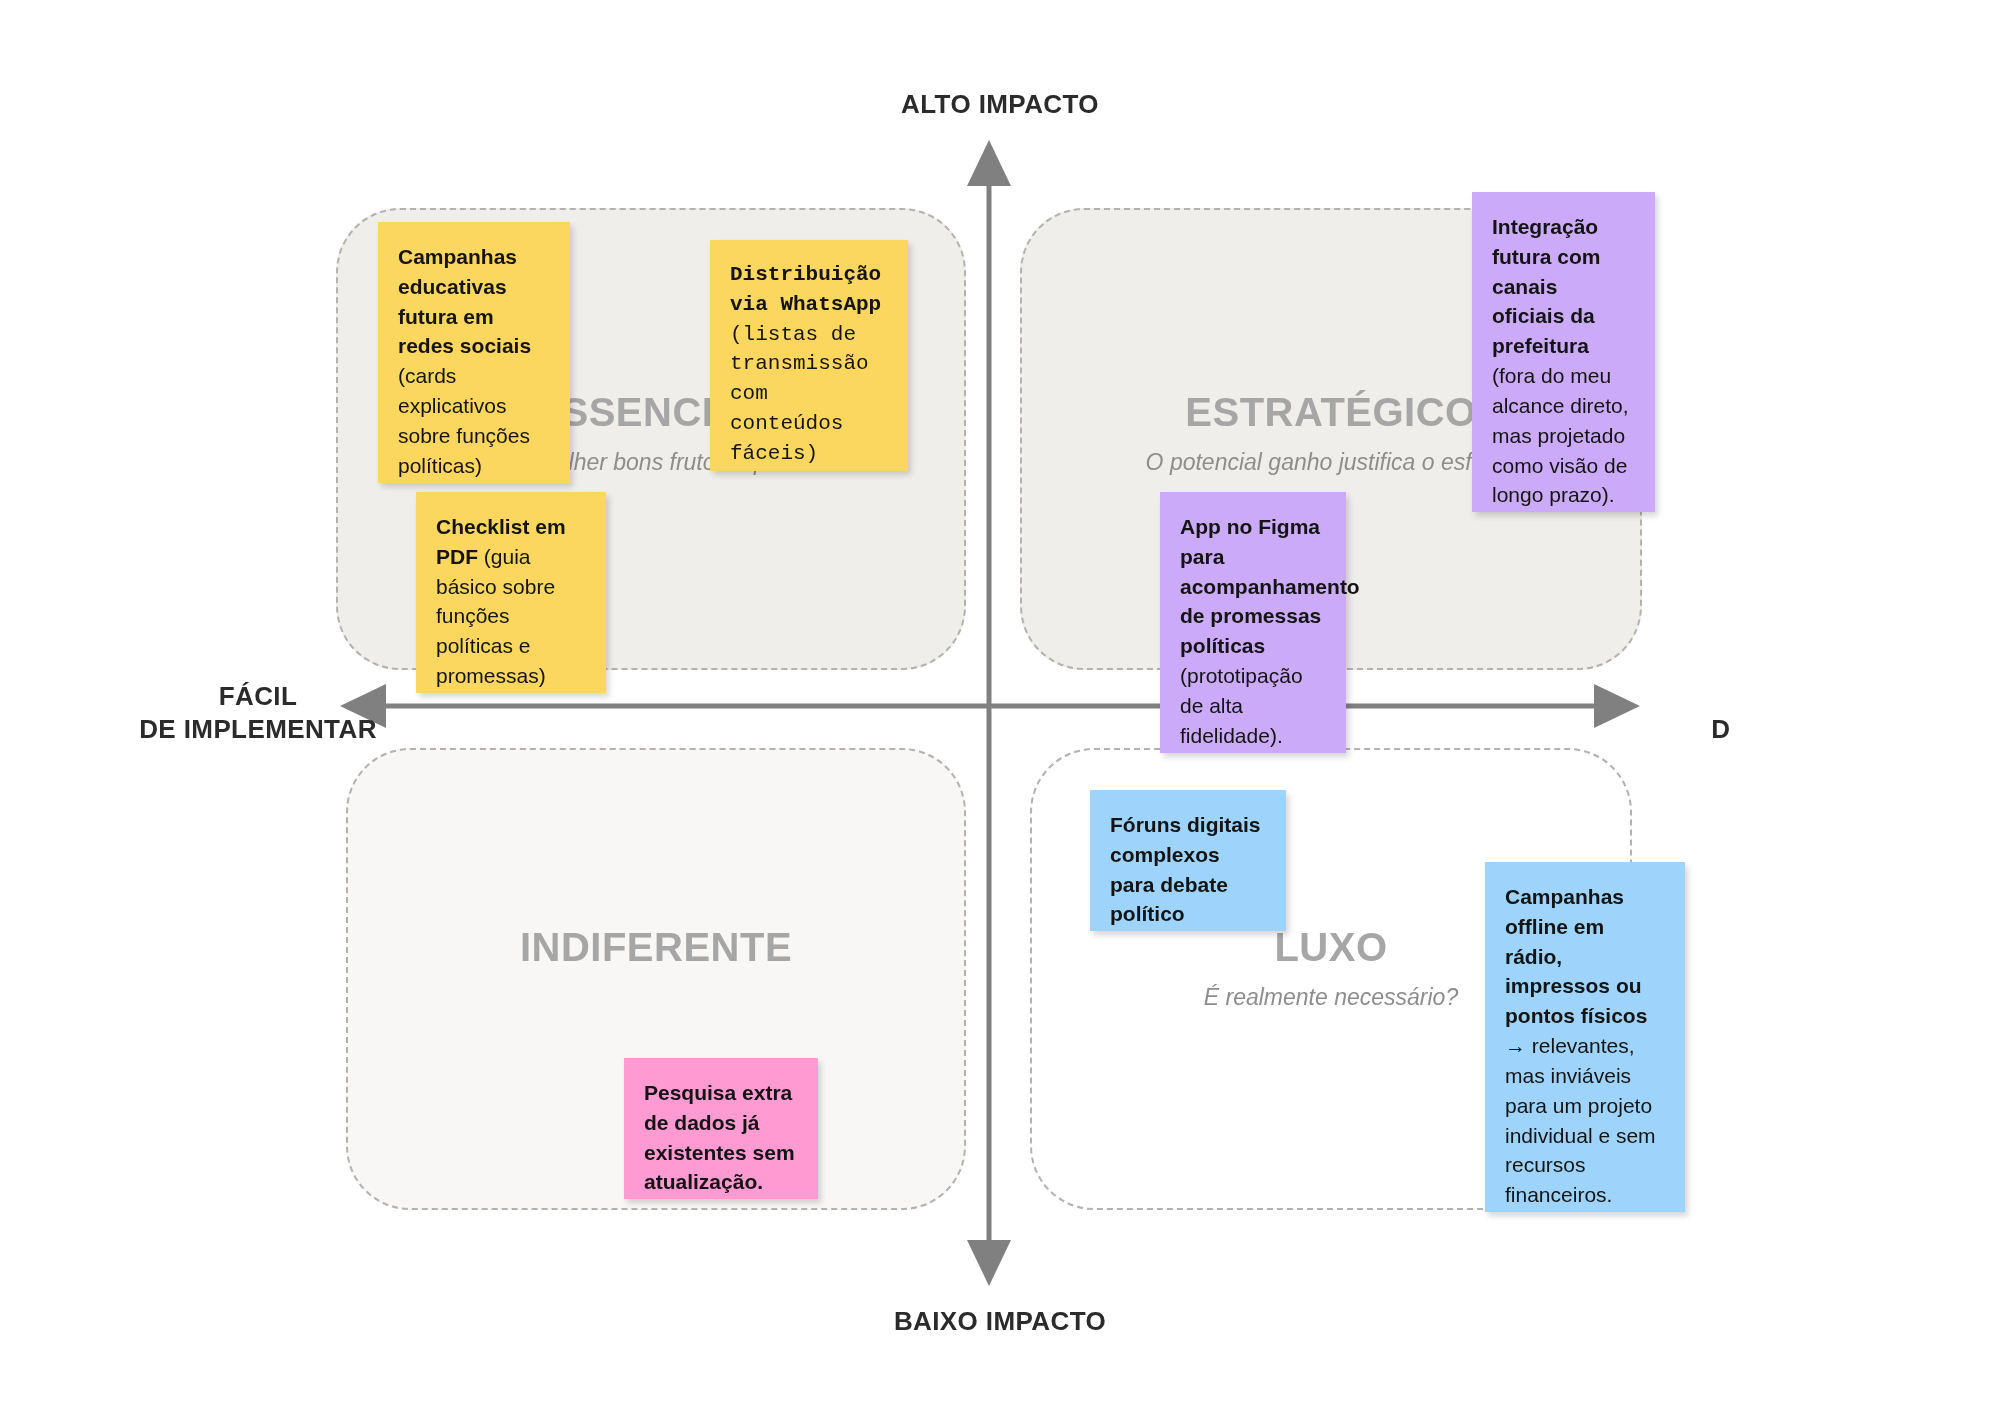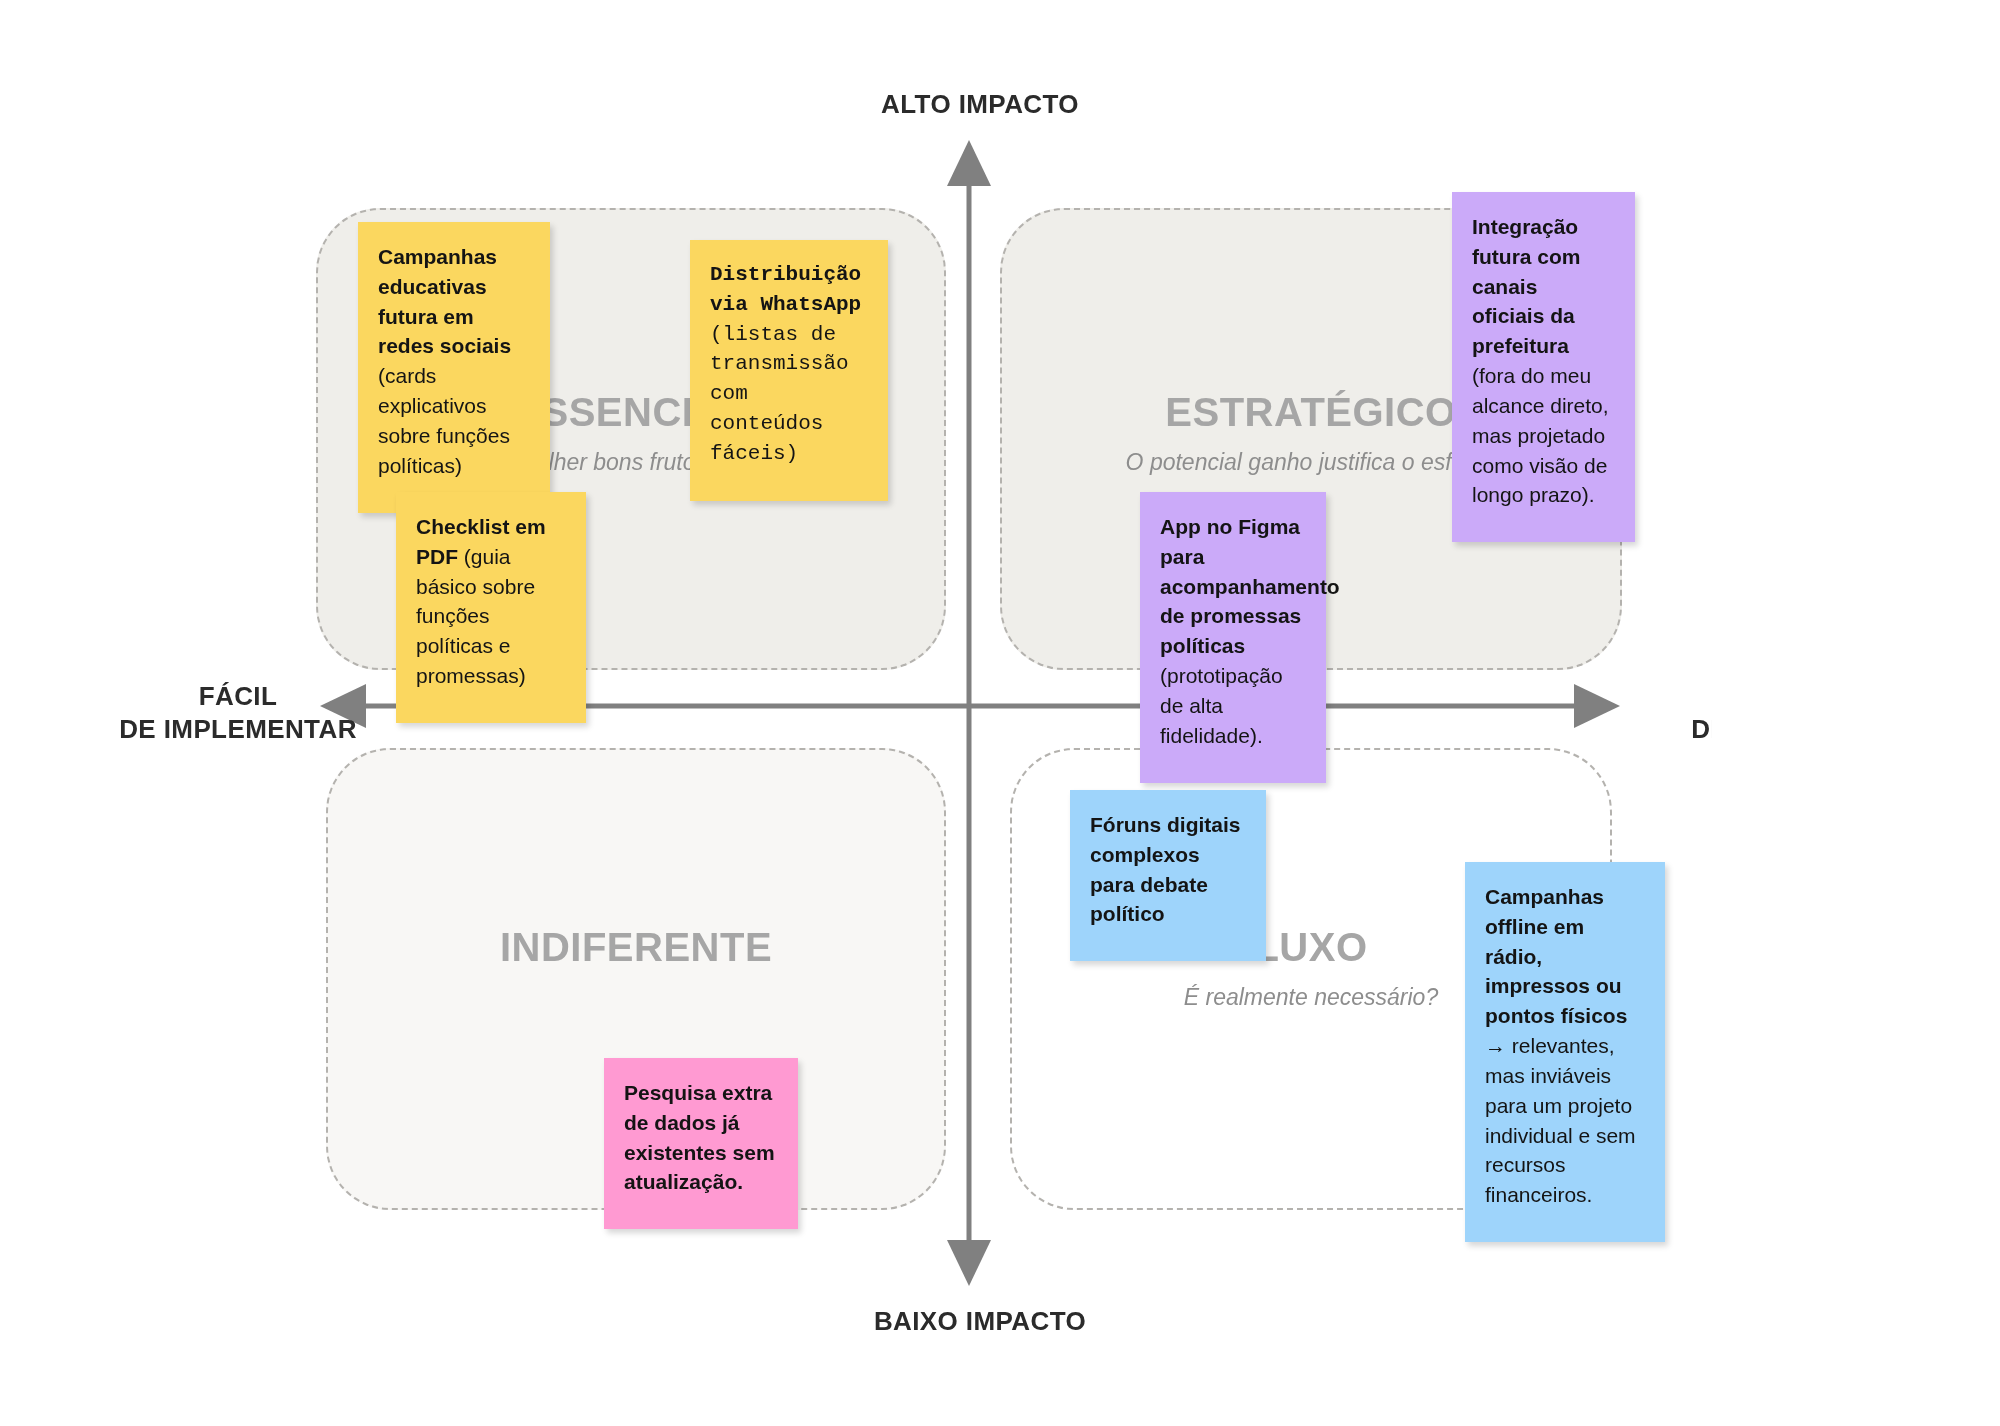--- a/index.html
+++ b/index.html
@@ -12,20 +12,21 @@
     font-family: "Liberation Sans", sans-serif;
     -webkit-font-smoothing: antialiased;
   }
 
   #canvas {
     position: relative;
     width: 1712px;
     height: 1426px;
     background: #ffffff;
     overflow: hidden;
+    margin-left: 20px;
   }
 
   
   .axis-label {
     position: absolute;
     font-weight: bold;
     font-size: 26px;
     letter-spacing: 0.4px;
     color: #2b2b2b;
     line-height: 1.28;
@@ -93,21 +94,21 @@
   }
   #cap-essencial   { left: 316px;  top: 390px;  width: 630px; }
   #cap-estrategico { left: 1000px; top: 390px;  width: 622px; }
   #cap-indiferente { left: 326px;  top: 925px;  width: 620px; }
   #cap-luxo        { left: 1010px; top: 925px;  width: 602px; }
 
   
   .note {
     position: absolute;
     box-sizing: border-box;
-    padding: 20px 20px 32px 20px;
+    padding: 20px 20px 2px 20px;
     font-size: 21px;
     line-height: 1.42;
     color: #141414;
     box-shadow: 3px 4px 6px rgba(0,0,0,0.16);
   }
   .note b { font-weight: bold; }
   .note .reg { font-weight: normal; }
 
   .note-yellow { background: #fbd75f; }
   .note-purple { background: #cbaaf9; }

